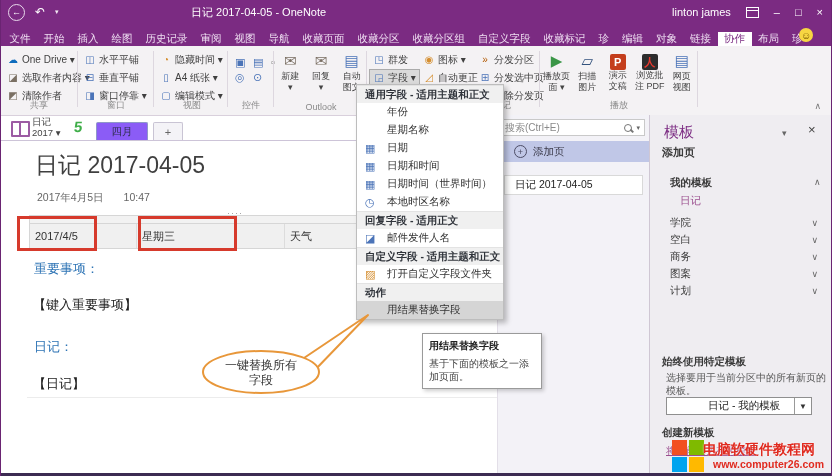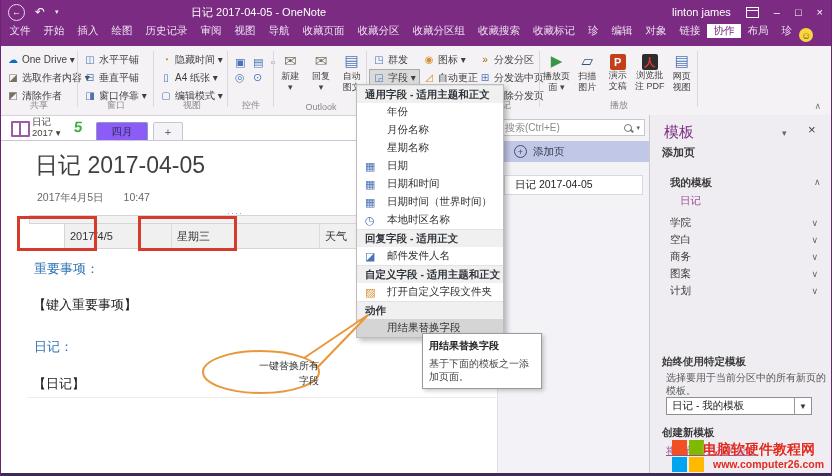--- a/index.html
+++ b/index.html
@@ -13,21 +13,21 @@
   .qat{position:absolute;left:7px;top:3px;display:flex;align-items:center;gap:10px;height:18px;}
   .backcirc{width:15px;height:15px;border:1px solid #e9d9ec;border-radius:50%;display:flex;align-items:center;justify-content:center;font-size:9px;color:#fff;}
   .undo{font-size:12px;line-height:12px;}
   .qatcaret{font-size:7px;opacity:.9;}
   .wintitle{position:absolute;left:190px;top:5px;font-size:11px;color:#fff;}
   .titlebar-right{position:absolute;right:8px;top:0;height:24px;display:flex;align-items:center;gap:15px;font-size:11px;}
   .winopt{width:11px;height:9px;border:1px solid #fff;position:relative;}
   .winopt::after{content:"";position:absolute;left:0;top:2px;width:100%;height:1px;background:#fff;}
   .winbtn{font-size:11px;line-height:11px;}
   
-  .tabbar{position:absolute;left:0;top:24px;right:0;height:22px;background:var(--purple);display:flex;align-items:flex-start;padding-left:2px;font-size:10.5px;color:#eeddf1;}
+  .tabbar{position:absolute;left:0;top:24px;right:0;height:22px;background:var(--purple);display:flex;align-items:flex-end;padding-left:2px;font-size:10.5px;color:#eeddf1;}
   .tab{display:flex;align-items:center;padding:0 6.5px;white-space:nowrap;}
   .tab.active{background:#fff;color:var(--purple);}
   .smiley{margin-left:auto;margin-right:9px;align-self:center;width:14px;height:14px;border-radius:50%;background:#f7d642;color:#7a5c00;display:flex;align-items:center;justify-content:center;font-size:10px;}
   
   .ribbon{position:absolute;left:0;top:46px;right:0;height:69px;background:#f4f2f4;border-bottom:1px solid #d9d0dc;}
   .vsep{position:absolute;top:5px;height:56px;width:1px;background:#ddd7df;}
   .rgroup{position:absolute;top:4px;height:62px;}
   .glabel{position:absolute;bottom:0;left:0;width:100%;text-align:center;font-size:9px;color:#8a8a8a;white-space:nowrap;}
   .rbtn{display:flex;align-items:center;height:15px;margin:1px 0;font-size:10px;color:#3f3f3f;gap:3px;padding:0 3px;white-space:nowrap;border:1px solid transparent;}
   .rbtn.pressed{background:#dadada;border:1px solid #ababab;}
@@ -65,49 +65,49 @@
   .nbname{left:31px;top:116px;font-size:9.5px;line-height:11px;color:#444;}
   .green5{left:73px;top:118px;font-size:15px;font-weight:bold;color:#3fae49;transform:skewX(-6deg);}
   .sectab{left:95px;top:122px;width:52px;height:18px;background:#8b5cf6;border:1px solid #8f97c9;border-bottom:none;border-radius:2px 2px 0 0;display:flex;align-items:center;justify-content:center;font-size:10.5px;color:#2f2f4f;box-sizing:border-box;}
   .addtab{left:152px;top:122px;width:30px;height:18px;background:#f4f3f7;border:1px solid #c9c4d4;border-bottom:none;border-radius:2px 2px 0 0;display:flex;align-items:center;justify-content:center;font-size:11px;color:#666;box-sizing:border-box;}
   .tabrule{left:0;top:140px;width:496px;height:1px;background:#cdc4d8;}
   .pgtitle{left:34px;top:150px;font-size:23px;color:#3f3f3f;}
   .pgdate{left:36px;top:191px;display:flex;gap:20px;font-size:10.5px;color:#666;}
   .dots{left:226px;top:208px;font-size:9px;color:#999;letter-spacing:1px;}
   .tbl{left:28px;top:215px;width:468px;}
   .tstrip{height:7px;background:#f2f2f2;border:1px solid #d6d6d6;}
-  .trow{display:flex;height:24px;background:#f0f0f0;border:1px solid #d6d6d6;border-top:none;box-sizing:content-box;margin-left:35px;}
+  .trow{display:flex;height:24px;background:#f0f0f0;border:1px solid #d6d6d6;border-top:none;box-sizing:content-box;}
   .tcell{display:flex;align-items:center;padding-left:5px;font-size:11px;color:#333;border-right:1px solid #dcdcdc;box-sizing:border-box;}
   .redbox{border:3px solid #d63a2c;z-index:6;box-sizing:border-box;}
   .h1c{font-size:13px;font-weight:400;color:var(--blue);}
   .pc{font-size:13px;color:#222;}
   .hairline{left:26px;top:397px;width:470px;height:1px;background:#ececec;}
   
   .callout-svg{left:188px;top:308px;z-index:56;}
-  .callout-text{left:202px;top:358px;width:116px;text-align:right;font-size:10px;color:#333;line-height:15px;z-index:57;font-family:Liberation Serif, serif;}
+  .callout-text{left:202px;top:358px;width:116px;text-align:center;font-size:12px;color:#333;line-height:15px;z-index:57;font-family:Liberation Serif, serif;}
   
   .pagepanel{position:absolute;left:496px;top:115px;width:152px;height:358px;background:#f3f2f7;border-left:1px solid #e3dfe8;box-sizing:border-box;}
   .searchbox{position:absolute;left:2px;top:4px;width:145px;height:17px;background:#fff;border:1px solid #c9c9c9;display:flex;align-items:center;font-size:10px;color:#8a8a8a;padding-left:4px;box-sizing:border-box;}
   .mag{width:6px;height:6px;border:1.5px solid #777;border-radius:50%;position:relative;margin-right:4px;margin-left:auto;}
   .mag::after{content:"";position:absolute;width:4px;height:1.5px;background:#777;transform:rotate(45deg);right:-3px;bottom:-1px;}
   .searchcaret{font-size:7px;color:#666;margin-right:4px;}
   .addbar{position:absolute;left:0;top:26px;width:152px;height:21px;background:#c0c7e7;display:flex;align-items:center;padding-left:16px;gap:6px;font-size:10.5px;color:#3a3a4a;box-sizing:border-box;}
   .pluscirc{width:11px;height:11px;border:1px solid #4d4d66;border-radius:50%;display:flex;align-items:center;justify-content:center;font-size:9px;color:#4d4d66;}
   .pageitem{position:absolute;left:6px;top:60px;width:139px;height:20px;background:#fff;border:1px solid #d9d9d9;display:flex;align-items:center;padding-left:10px;font-size:10.5px;color:#222;box-sizing:border-box;}
   
   .tpanel{position:absolute;left:648px;top:115px;width:184px;height:358px;background:#efedf1;border-left:1px solid #cfc7d4;box-sizing:border-box;}
   .tp{position:absolute;}
   .tptitle{font-size:15px;color:var(--purple);}
   .tpbold{font-size:10.5px;font-weight:bold;color:#3a3a3a;}
   .tpsmall{font-size:10px;color:#555;}
   .tplink{font-size:10.5px;color:#9b4f8f;}
   .chev{font-size:9px;color:#666;}
   .catrow{display:flex;justify-content:space-between;width:148px;height:17px;align-items:center;}
   .catrow .cl{font-size:10.5px;color:#3a3a3a;}
-  .tpselect{position:absolute;left:16px;top:282px;width:146px;height:18px;background:#fff;border:1px solid #8f8f8f;display:flex;align-items:center;box-sizing:border-box;}
+  .tpselect{position:absolute;left:16px;top:282px;width:146px;height:18px;background:#fff;border:1px solid #8f8f8f;display:flex;align-items:center;box-sizing:border-box;padding-left:36px;}
   .tpselect .val{flex:1;font-size:10.5px;color:#222;padding-left:5px;white-space:nowrap;overflow:hidden;}
   .tpselect .dd{width:16px;align-self:stretch;border-left:1px solid #999;display:flex;align-items:center;justify-content:center;font-size:8px;color:#333;}
   .underline{text-decoration:underline;}
   
   .wlogo{position:absolute;left:671px;top:440px;display:grid;grid-template-columns:15px 15px;grid-gap:2px;z-index:80;}
   .wlogo span{width:15px;height:15px;display:block;}
   .wsite{position:absolute;left:702px;top:441px;font-size:14px;font-weight:bold;color:#e02b20;z-index:80;text-shadow:0 0 2px rgba(255,255,255,.9);}
   .wurl{position:absolute;left:712px;top:458px;font-size:10.5px;font-weight:bold;color:#e02b20;z-index:80;}
   .bottomstrip{position:absolute;left:0;bottom:0;width:832px;height:3px;background:#3c2b52;z-index:90;}
 </style>
@@ -161,21 +161,21 @@
       <div class="tab">
         <span>收藏页面</span>
       </div>
       <div class="tab">
         <span>收藏分区</span>
       </div>
       <div class="tab">
         <span>收藏分区组</span>
       </div>
       <div class="tab">
-        <span>收藏搜索</span>
+        <span>自定义字段</span>
       </div>
       <div class="tab">
         <span>收藏标记</span>
       </div>
       <div class="tab">
         <span>珍</span>
       </div>
       <div class="tab">
         <span>编辑</span>
       </div>
@@ -418,23 +418,20 @@
     <div class="pageitem">日记 2017-04-05</div>
   </div>
 
   <div class="fieldmenu">
 
   <div class="menu-row header">
         <span>通用字段 - 适用主题和正文</span>
       </div>
       <div class="menu-row">
         <span>年份</span>
-      </div>
-      <div class="menu-row">
-        <span>月份名称</span>
       </div>
       <div class="menu-row">
         <span>星期名称</span>
       </div>
       <div class="menu-row">
         <span class="mi" data-icon="calendar">▦</span>
         <span>日期</span>
       </div>
       <div class="menu-row">
         <span class="mi" data-icon="calendar-clock">▦</span>

